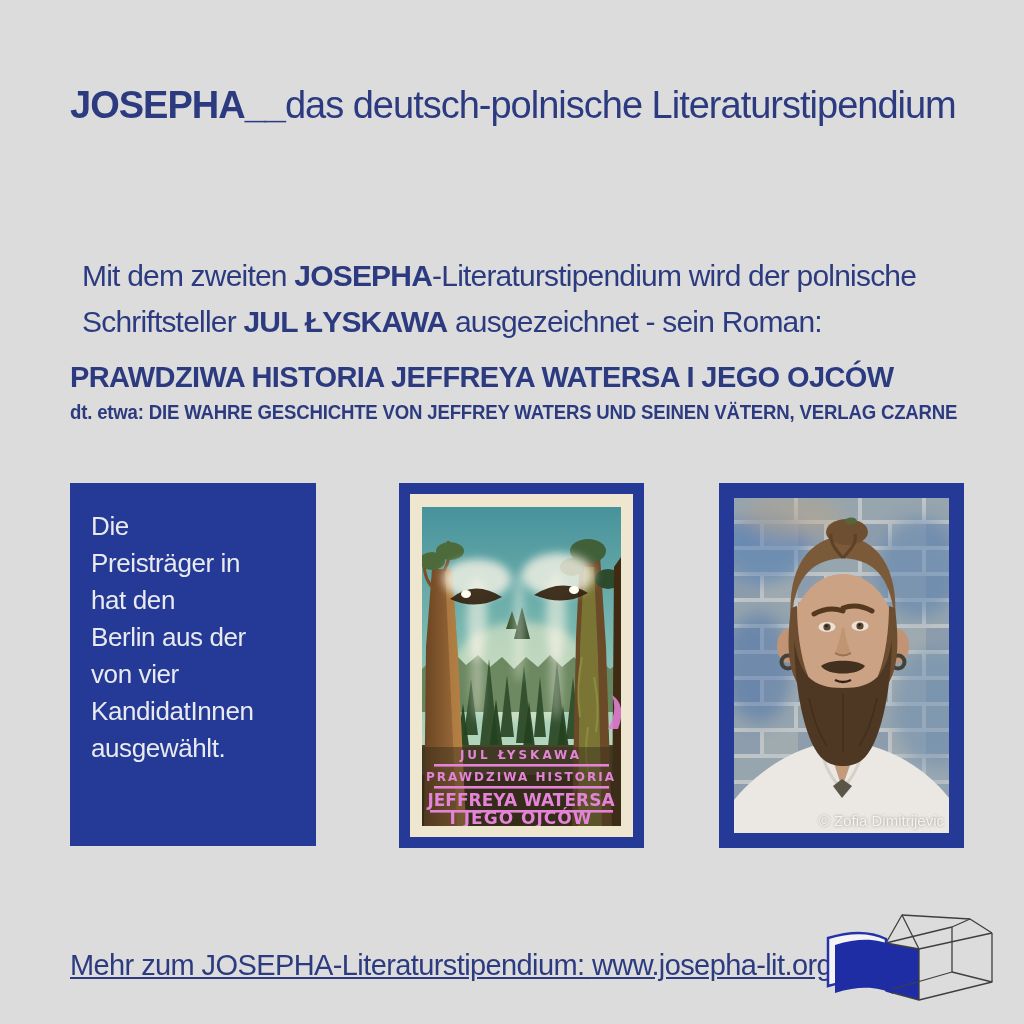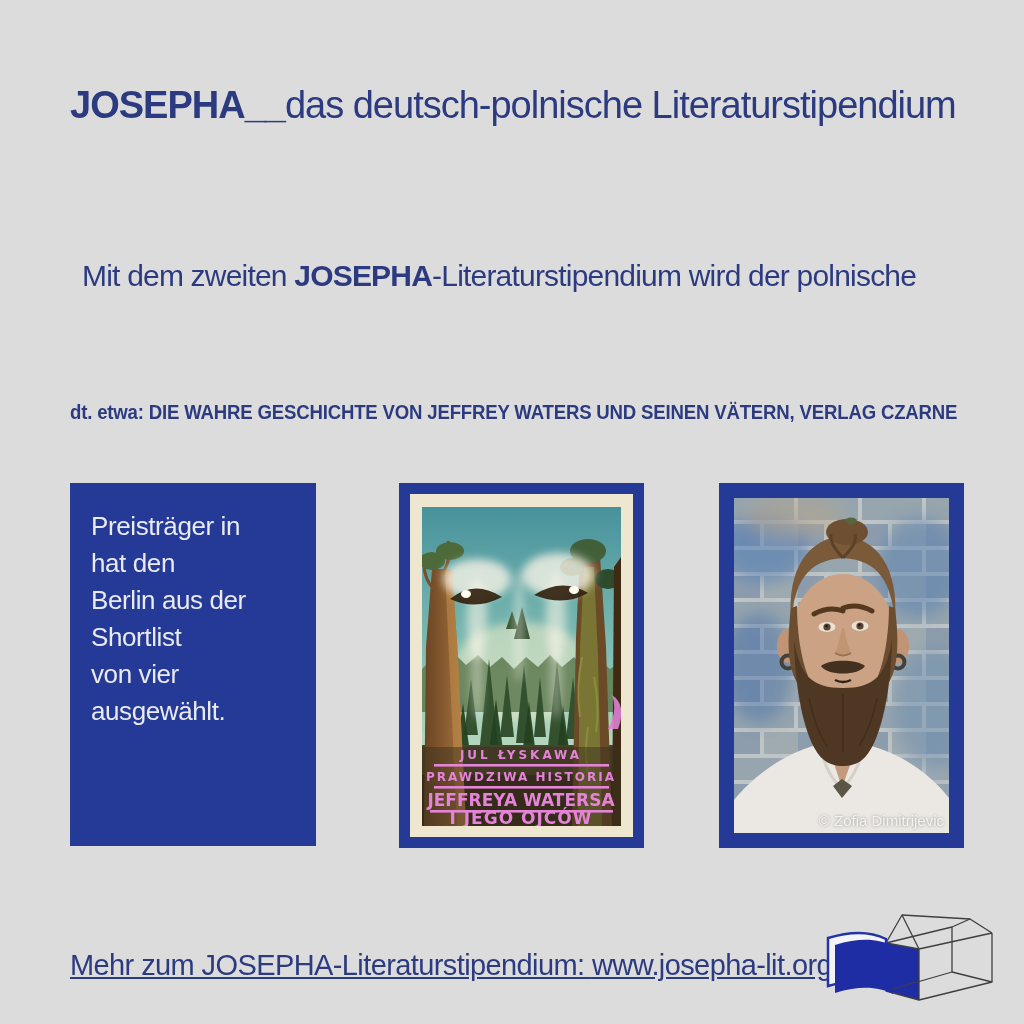--- a/index.html
+++ b/index.html
@@ -67,30 +67,33 @@
 </head>
 <body>
 
 <div class="page">
 
   <div class="brand-line"><span class="b">JOSEPHA</span><span class="b">__</span><span>das deutsch-polnische Literaturstipendium</span></div>
 
 
   <div class="announce">
     <div><span>Mit dem zweiten </span><span class="b">JOSEPHA</span><span>-Literaturstipendium wird der polnische</span></div>
-  </div>
-
+    <div><span>Schriftsteller </span><span class="b">JUL ŁYSKAWA</span><span> ausgezeichnet - sein Roman:</span></div>
+  </div>
+
+  <div class="book-title-line">PRAWDZIWA HISTORIA JEFFREYA WATERSA I JEGO OJCÓW</div>
   <div class="book-subtitle-line">dt. etwa: DIE WAHRE GESCHICHTE VON JEFFREY WATERS UND SEINEN VÄTERN, VERLAG CZARNE</div>
 
   <div class="jury-box">
+    <div>Die</div>
     <div>Preisträger in</div>
     <div>hat den</div>
     <div>Berlin aus der</div>
-    <div>Shortlist</div>
     <div>von vier</div>
+    <div>KandidatInnen</div>
     <div>ausgewählt.</div>
   </div>
 
   <div class="panel book-panel">
     <div class="book-cream">
       <svg class="book-art" viewBox="0 0 199 319" preserveAspectRatio="none">
         <defs>
           <linearGradient id="sky" x1="0" y1="0" x2="0" y2="1">
             <stop offset="0" stop-color="#47929c"></stop>
               <stop offset="0.45" stop-color="#7fbcb2"></stop>

